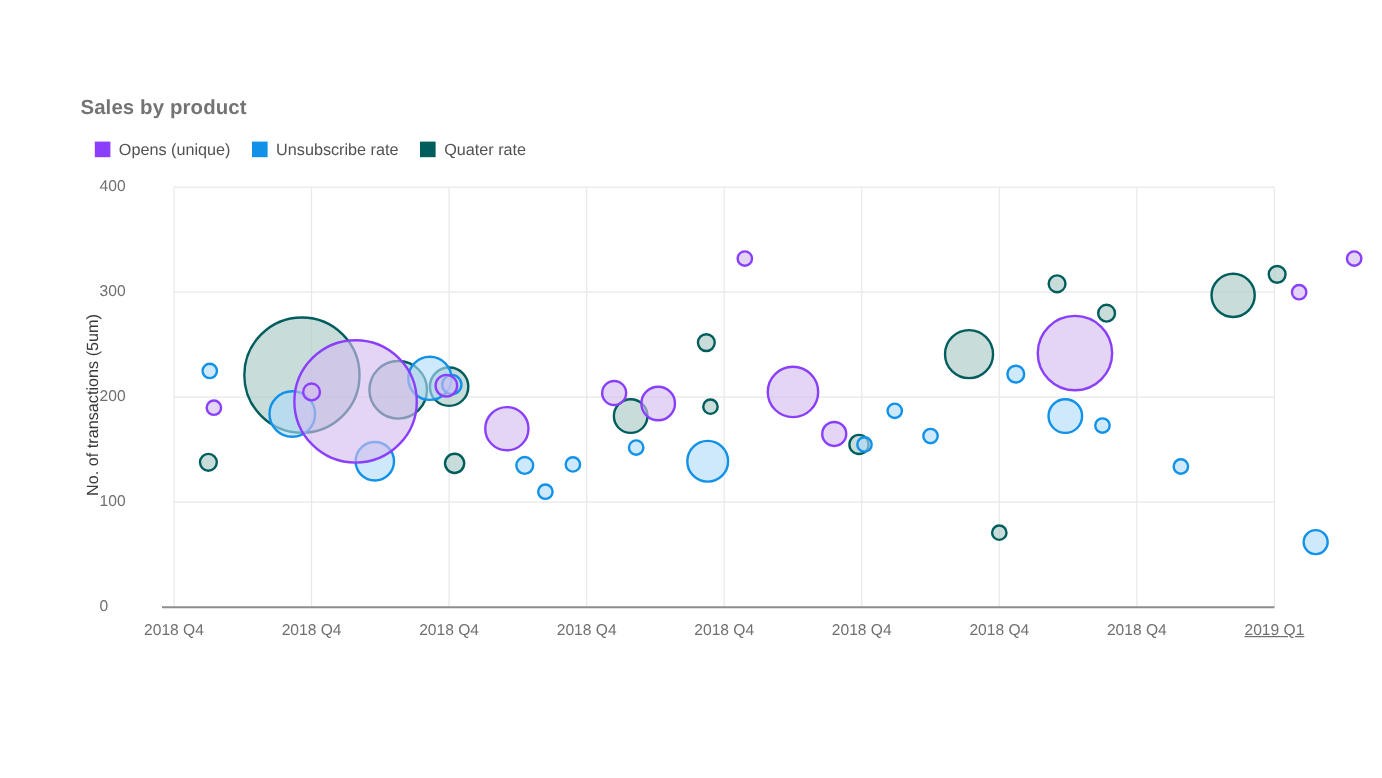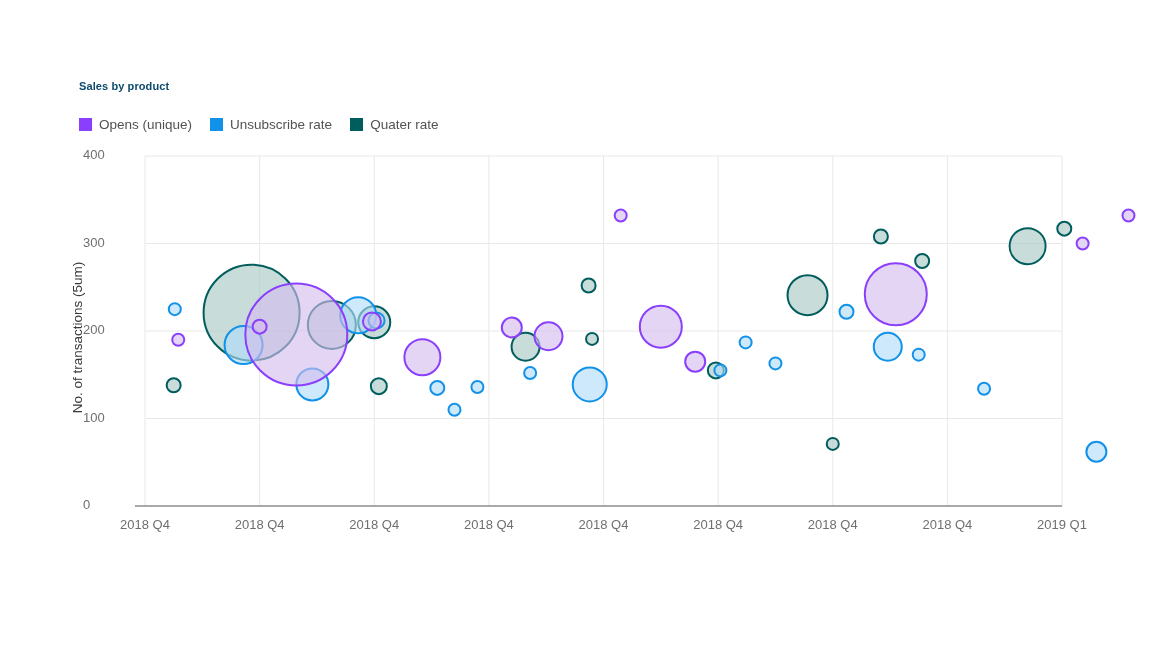--- a/index.html
+++ b/index.html
@@ -15,25 +15,25 @@
   }
   #chart-card {
     position: absolute;
     left: 0; top: 0;
     width: 1152px;
     height: 648px;
     background: #ffffff;
   }
   #chart-title {
     position: absolute;
-    left: 79px;
+    left: 67px;
     top: 80px;
-    font-size: 11px;
+    font-size: 17px;
     font-weight: bold;
-    color: #0c4a6e;
+    color: #737373;
     letter-spacing: 0.1px;
   }
   #legend {
     position: absolute;
     left: 79px;
     top: 117px;
     display: flex;
     align-items: flex-end;
     gap: 0px;
   }
@@ -206,16 +206,16 @@
       <div class="ytick-label" style="left: 83px; top: 234.5px;">300</div>
       <div class="ytick-label" style="left: 83px; top: 147px;">400</div>
       <div class="xtick-label" style="left: 145px; top: 517px;">2018 Q4</div>
       <div class="xtick-label" style="left: 259.625px; top: 517px;">2018 Q4</div>
       <div class="xtick-label" style="left: 374.25px; top: 517px;">2018 Q4</div>
       <div class="xtick-label" style="left: 488.875px; top: 517px;">2018 Q4</div>
       <div class="xtick-label" style="left: 603.5px; top: 517px;">2018 Q4</div>
       <div class="xtick-label" style="left: 718.125px; top: 517px;">2018 Q4</div>
       <div class="xtick-label" style="left: 832.75px; top: 517px;">2018 Q4</div>
       <div class="xtick-label" style="left: 947.375px; top: 517px;">2018 Q4</div>
-      <div class="xtick-label" style="left: 1062px; top: 517px;">2019 Q1</div>
+      <div class="xtick-label" style="left: 1062px; top: 517px; text-decoration: underline;">2019 Q1</div>
     </div>
 
 </div>
 
 </body></html>

